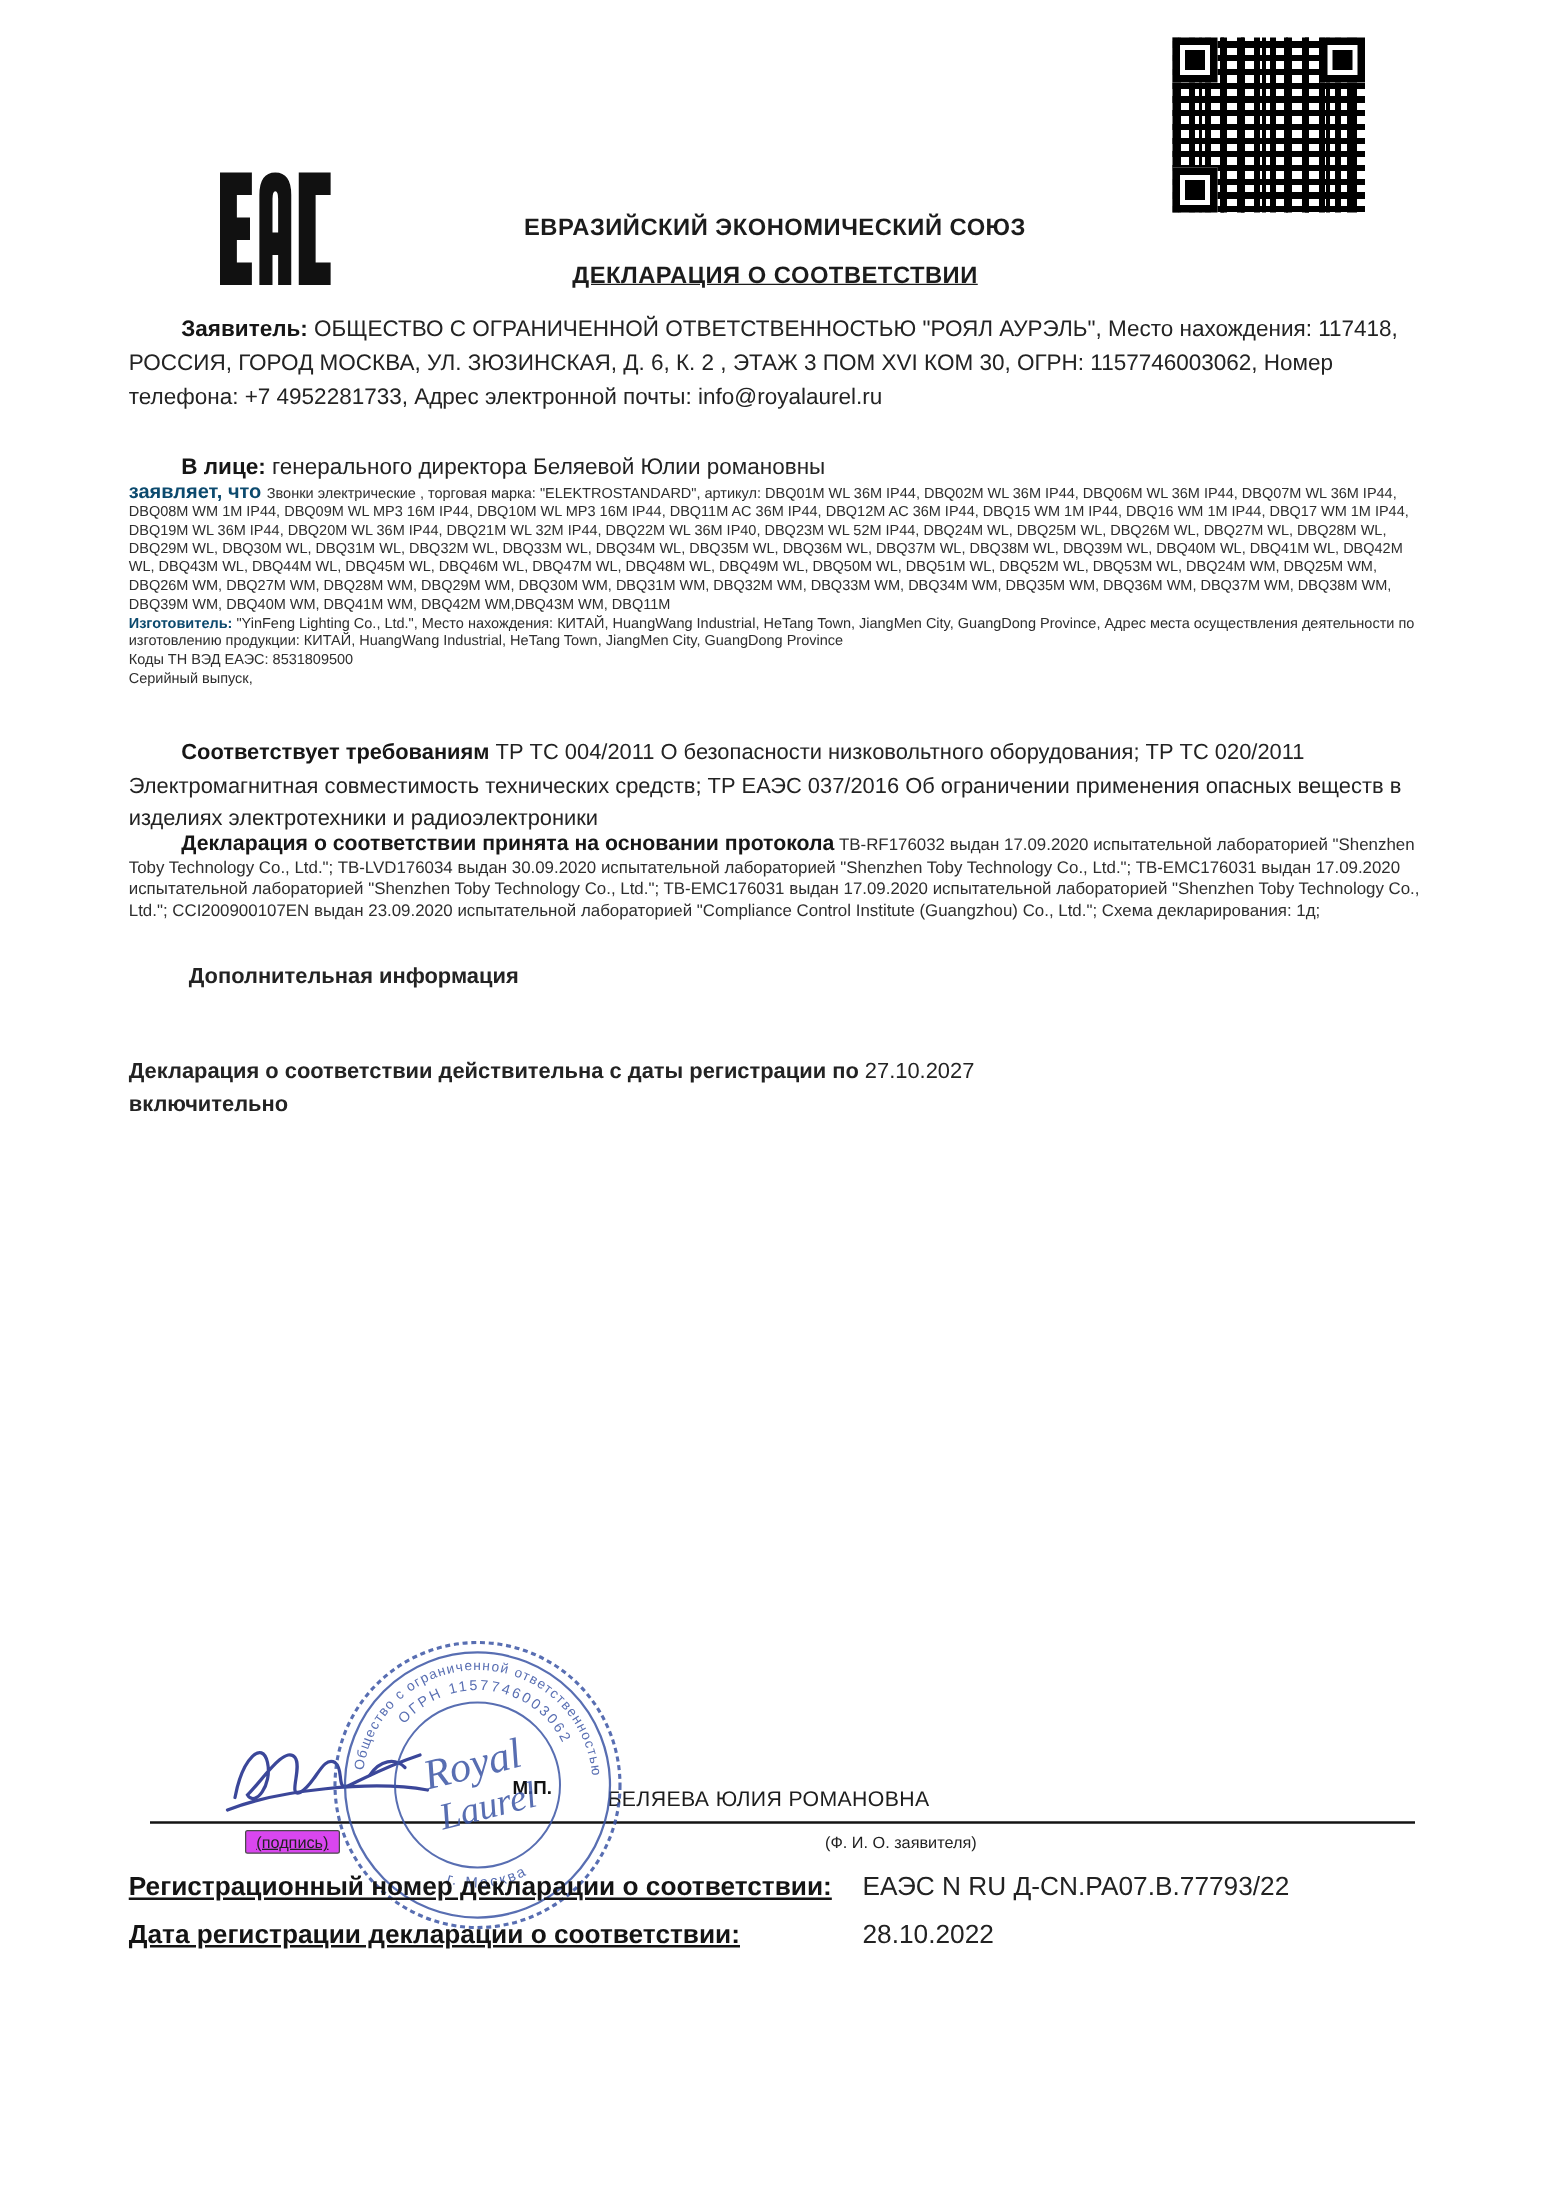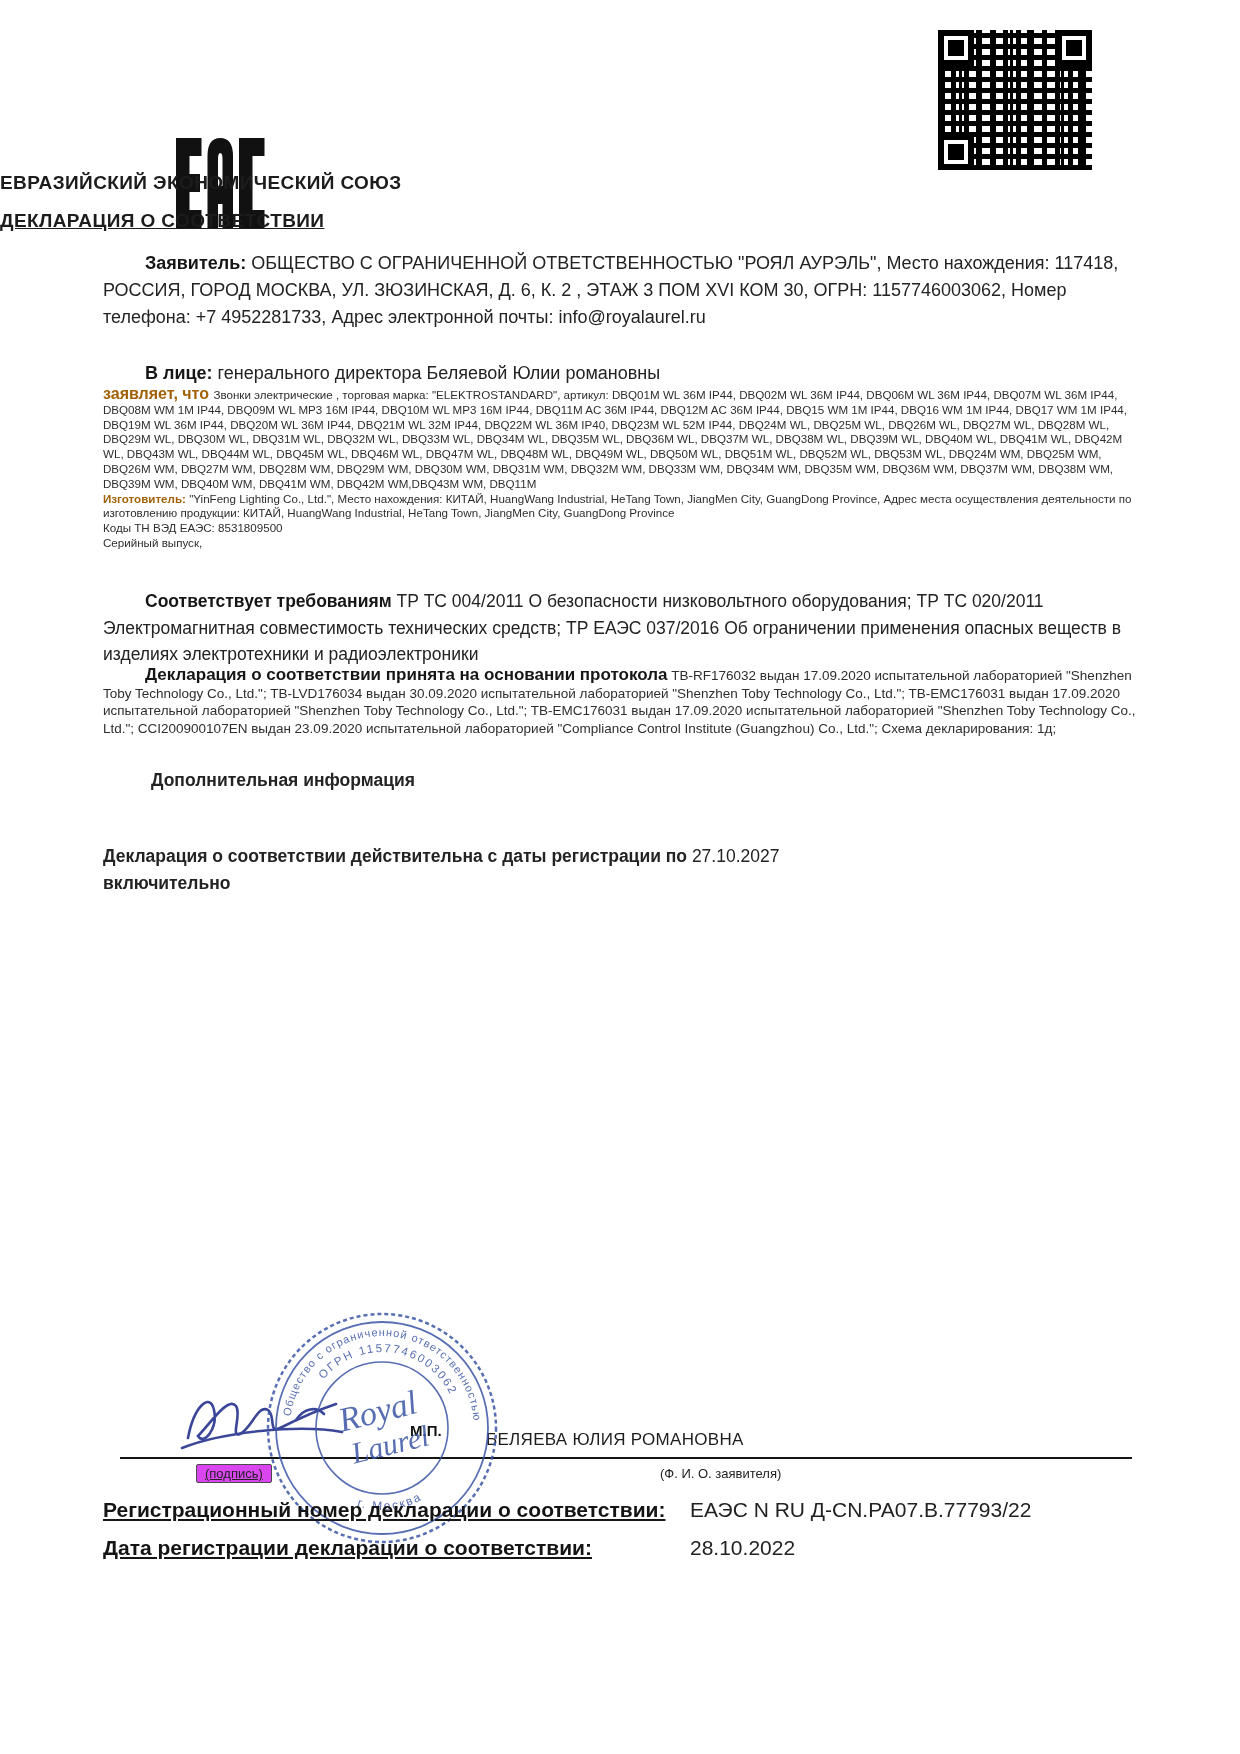--- a/index.html
+++ b/index.html
@@ -23,33 +23,33 @@
   .qr .f::after { content:""; position:absolute; inset:4px; background:#000; }
   .qr .f.tl { left:0; top:0; }
   .qr .f.tr { right:0; top:0; }
   .qr .f.bl { left:0; bottom:0; }
 
   
   .eac { position:absolute; left:176px; top:136px; width:90px; height:94px; }
 
   
   .h-union, .h-title {
-    position:absolute; left:0; width:1240px; text-align:left;
+    position:absolute; left:0; width:1240px; text-align:center;
     font-weight:bold; font-size:19px; letter-spacing:.4px; color:#1c1c1c;
   }
   .h-union { top:172px; }
   .h-title { top:210px;text-decoration:underline; }
 
   
   .blk { position:absolute; left:103px; width:1034px; }
   .t18 { font-size:18px; line-height:27px; }
   .t17 { font-size:17.5px; line-height:26.5px; }
   .lbl { font-weight:bold; color:#161616;margin-left:42px; }
   .small { font-size:11.6px; line-height:14.8px; color:#2e2e2e; }
-  .small b { color:#a16207; }
+  .small b { color:#0c4a6e; }
   .lbl16 { font-weight:bold; font-size:16px; color:#161616; }
   .t13 { font-size:13.5px; line-height:17.6px; color:#2e2e2e; }
 
   .b-applicant { top:250px; }
   .b-person   { top:360px; }
   .b-declare  { top:387px; }
   .b-comply   { top:588px; }
   .b-basis    { top:666px; }
   .b-addinfo  { top:770px; font-weight:bold; font-size:17.5px;margin-left:48px; }
   .b-valid    { top:843px; font-weight:bold; }

